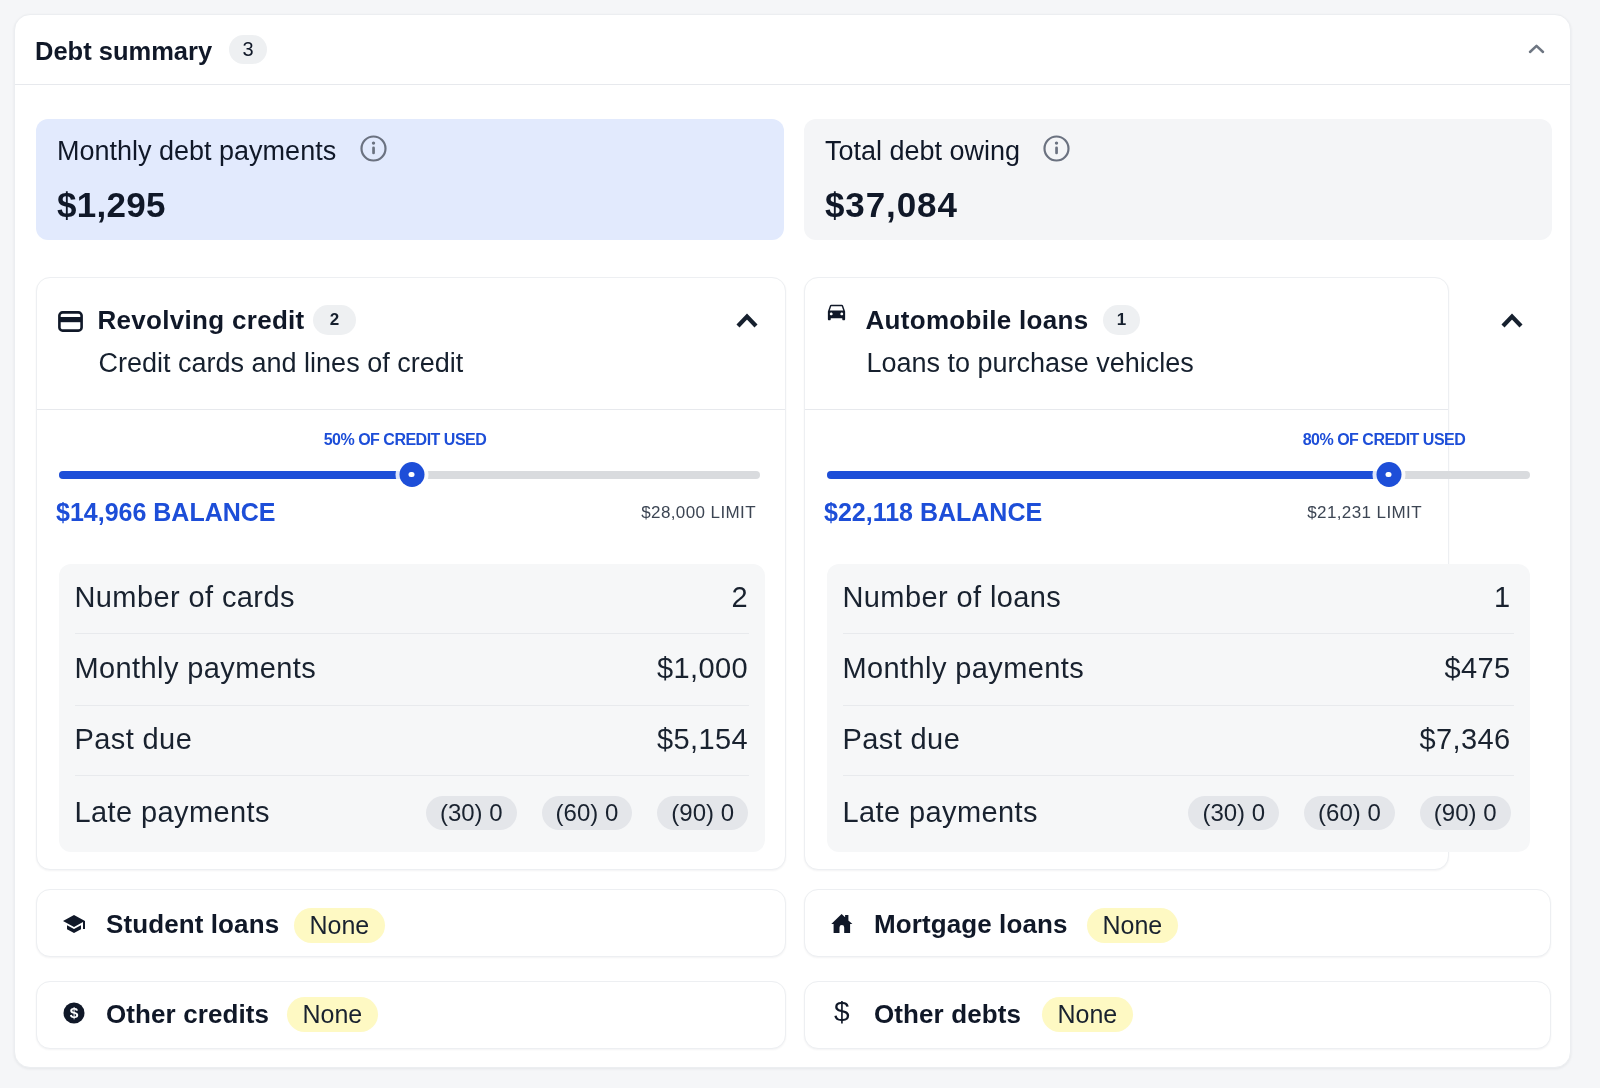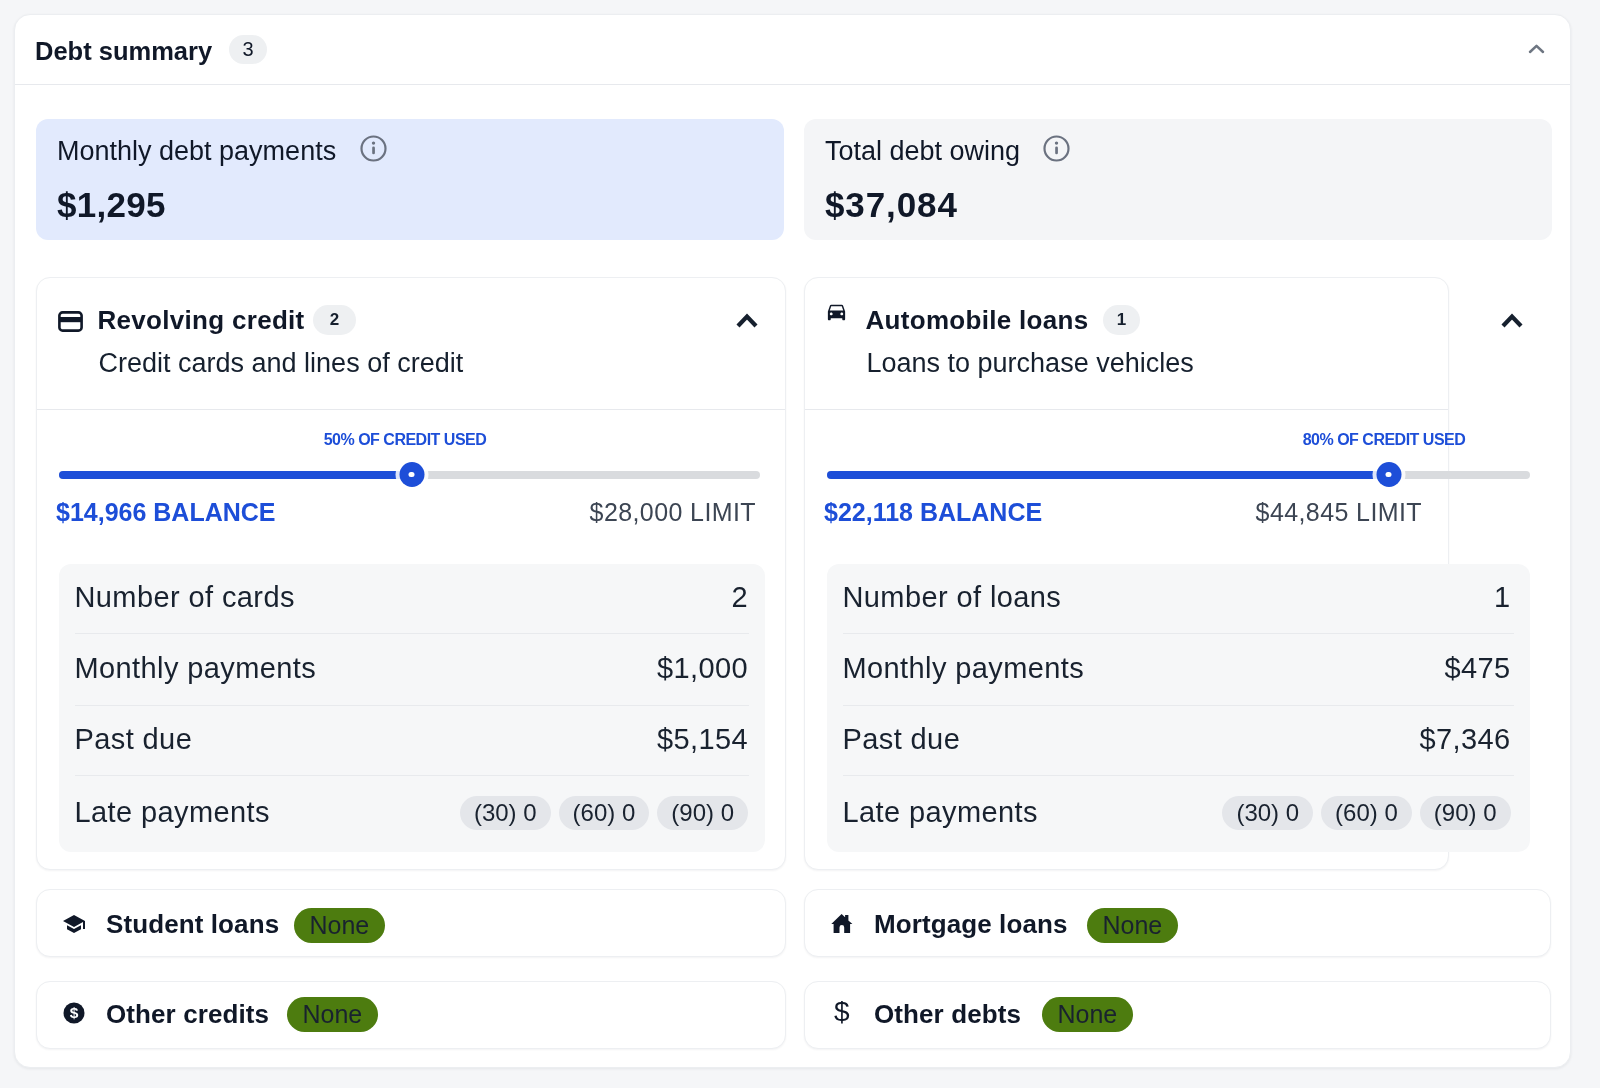--- a/index.html
+++ b/index.html
@@ -30,34 +30,34 @@
 .c-chev { position:absolute; left:698.5px; top:35px; }
 .c-sub { position:absolute; left:61.5px; top:72.1px; font-size:27px; font-weight:400; color:#16202e; line-height:27px; white-space:nowrap; }
 .c-div { position:absolute; left:0; top:131px; width:100%; height:1px; background:#e7e9ed; }
 
 .pct { position:absolute; top:154px; font-size:16px; font-weight:700; color:#1d4ed8; letter-spacing:-0.5px; line-height:16px; white-space:nowrap; transform:translateX(-50%); }
 .track { position:absolute; left:21.5px; top:192.5px; width:701px; height:8px; background:#d9dbde; border-radius:4px; }
 .track-fill { position:absolute; left:0; top:0; height:8px; background:#1d4ed8; border-radius:4px; }
 .thumb { position:absolute; top:-8.5px; width:25px; height:25px; background:#1d4ed8; border-radius:50%; transform:translateX(-12.5px); box-shadow:0 0 0 4px rgba(255,255,255,.85); }
 .thumb::after { content:""; position:absolute; left:9.75px; top:9.75px; width:5.5px; height:5.5px; background:#fff; border-radius:50%; }
 .bal { position:absolute; left:19px; top:221.5px; font-size:25px; font-weight:700; color:#1d4ed8; line-height:25px; white-space:nowrap; }
-.lim { position:absolute; right:29px; top:221.5px; font-size:25px; font-weight:400; letter-spacing:0.4px; color:#3c4553; line-height:25px; white-space:nowrap; }
+.lim { position:absolute; right:29px; top:221.5px; font-size:17px; font-weight:400; letter-spacing:0.4px; color:#3c4553; line-height:25px; white-space:nowrap; }
 
 .tbl { position:absolute; left:21.5px; top:286px; width:706px; height:288px; background:#f6f7f8; border-radius:12px; padding:0 16px; }
 .row { position:relative; height:70px; border-bottom:1px solid #e8eaed; }
 .row.r2 { height:72px; }
 .row.r4 { height:76px; border-bottom:none; }
 .row-label { position:absolute; left:0; top:calc(50% - 2px); transform:translateY(-50%); font-size:29px; letter-spacing:0.4px; color:#19222f; line-height:34px; white-space:nowrap; }
 .row-val { position:absolute; right:0.5px; top:calc(50% - 2px); transform:translateY(-50%); font-size:29px; letter-spacing:0.4px; color:#19222f; line-height:34px; white-space:nowrap; }
-.pills { position:absolute; right:0.5px; top:calc(50% - 1px); transform:translateY(-50%); display:flex; gap:8px; }
+.pills { position:absolute; right:0.5px; top:calc(50% - 1px); transform:translateY(-50%); display:flex; gap:25px; }
 .lpill { height:34px; padding:0 14px; background:#e4e6ea; border-radius:17px; font-size:24px; color:#19222f; line-height:34px; white-space:nowrap; }
 
 .mini { position:absolute; width:750px; height:68px; }
 .m-title { position:absolute; left:69px; top:20.8px; font-size:26px; font-weight:700; color:#101828; line-height:26px; letter-spacing:0.1px; white-space:nowrap; }
-.npill { position:absolute; top:18px; height:35px; padding:0 15.5px; background:#4d7c0f; border-radius:17.5px; font-size:25px; color:#19222f; line-height:35px; }
+.npill { position:absolute; top:18px; height:35px; padding:0 15.5px; background:#fef9c3; border-radius:17.5px; font-size:25px; color:#19222f; line-height:35px; }
 .m-icon { position:absolute; }
 </style>
 </head>
 <body>
 <div class="outer">
   <div class="hdr-title">Debt summary</div>
   <div class="hdr-badge">3</div>
   <svg class="hdr-chev" width="17" height="10" viewBox="0 0 17 10">
       <polyline points="2,8 8.5,1.8 15,8" fill="none" stroke="#6e7682" stroke-width="2.5" stroke-linecap="round" stroke-linejoin="round"></polyline>
     </svg>
@@ -135,21 +135,21 @@
         <polyline points="2,13 11,3.5 20,13" fill="none" stroke="#16202e" stroke-width="4.2" stroke-linecap="butt" stroke-linejoin="miter"></polyline>
       </svg>
     <div class="c-sub">Loans to purchase vehicles</div>
     <div class="c-div"></div>
     <div class="pct" style="left:579px;">80% OF CREDIT USED</div>
     <div class="track">
         <div class="track-fill" style="width:562px;"></div>
         <div class="thumb" style="left:562px;"></div>
       </div>
     <div class="bal">$22,118 BALANCE</div>
-    <div class="lim" style="right:26px;">$44,845 LIMIT</div>
+    <div class="lim" style="right:26px;">$21,231 LIMIT</div>
     <div class="tbl">
       <div class="row r1">
           <div class="row-label">Number of loans</div>
           <div class="row-val">1</div>
         </div>
       <div class="row r2">
           <div class="row-label">Monthly payments</div>
           <div class="row-val">$475</div>
         </div>
       <div class="row r3">

